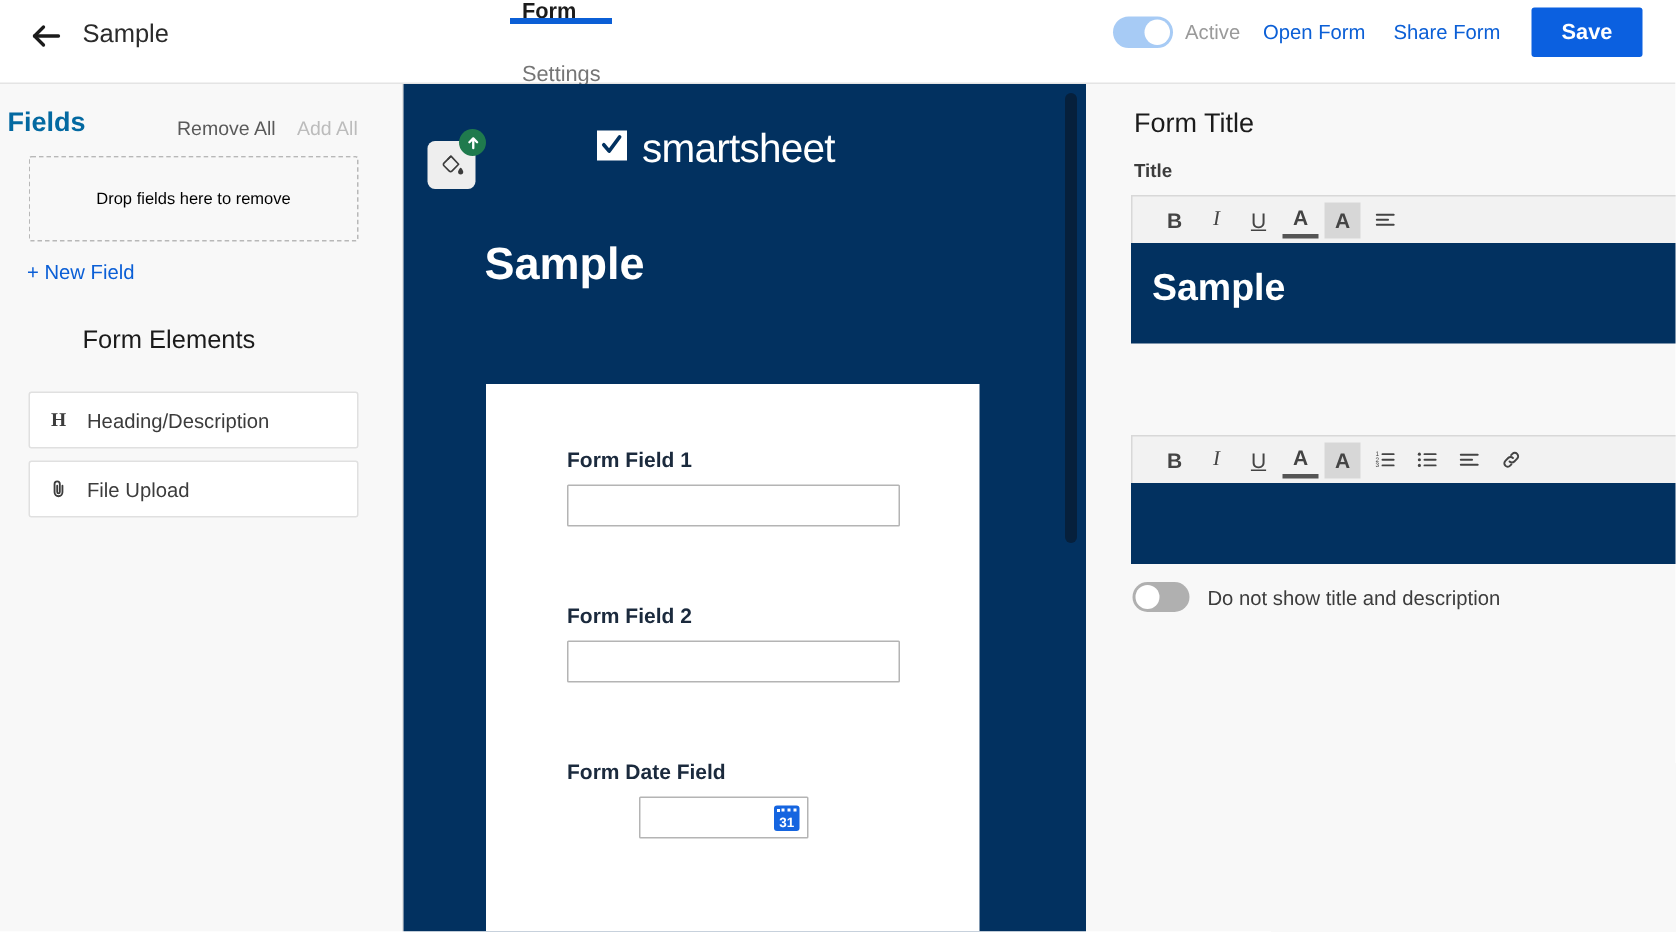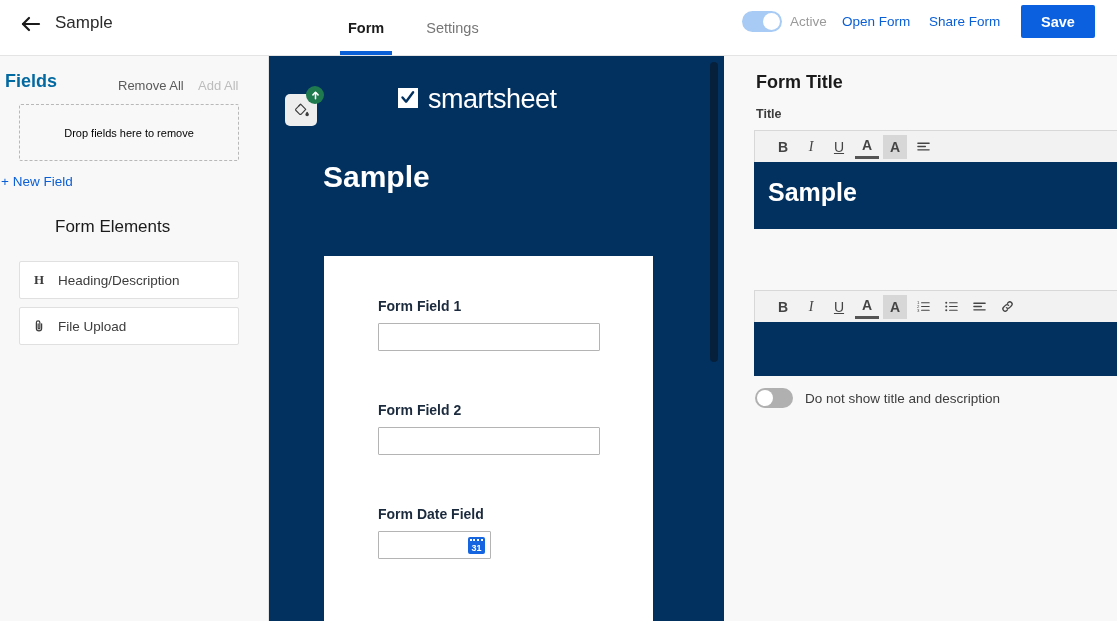--- a/index.html
+++ b/index.html
@@ -17,21 +17,21 @@
     background: #ffffff; border-bottom: 1px solid #e4e4e4;
   }
   .back-icon {
     position: absolute; left: 19px; top: 12px; width: 24px; height: 24px;
     cursor: pointer;
   }
   .doc-title {
     position: absolute; left: 55px; top: 11px;
     font-size: 17px; color: #2b2b2b; line-height: 24px;
   }
-  .tabs { position: absolute; left: 340px; top: 0; height: 55px; display: flex; gap: 26px; }
+  .tabs { position: absolute; left: 340px; top: 0; height: 55px; display: flex; gap: 26px; flex-direction: column; }
   .tab {
     position: relative; height: 55px; display: flex; align-items: center;
     padding: 0 8px; font-size: 14.5px; color: #767676; cursor: pointer;
   }
   .tab.active { color: #1b1b1b; font-weight: bold; }
   .tab.active::after {
     content: ""; position: absolute; left: 0; right: 0; bottom: 0;
     height: 4px; background: #0b5fd6;
   }
 
@@ -75,21 +75,21 @@
   }
   #remove-all { left: 118px; color: #5a5a5a; text-align: right; }
   #add-all { left: 198px; color: #bcbcbc; }
   .dropzone {
     position: absolute; left: 19px; top: 48px; width: 220px; height: 57px;
     border: 1px dashed #b8b8b8; border-radius: 2px;
     display: flex; align-items: center; justify-content: center;
     font-size: 11px; color: #000000;
   }
   .new-field {
-    position: absolute; left: 1px; top: 118px;
+    position: absolute; left: 18px; top: 118px;
     font-size: 13.5px; color: #0b5fd6; cursor: pointer;
   }
   .side-h2 {
     position: absolute; left: 19px; top: 161px;
     font-size: 17px; font-weight: normal; color: #1b1b1b; margin-left: 36px;
   }
   .el-list { position: absolute; left: 19px; top: 205px; width: 220px; }
   .el-item {
     position: relative; width: 220px; height: 38px; margin-bottom: 8px;
     background: #ffffff; border: 1px solid #e0e0e0; border-radius: 2px;
@@ -132,40 +132,40 @@
     background: #ffffff;
   }
   .fld { position: absolute; left: 54px; }
   .fld-label {
     font-size: 14px; font-weight: bold; color: #1b2a3d; margin-bottom: 9px;
   }
   .fld-input {
     height: 28px; border: 1px solid #b4b4b4; background: #ffffff; border-radius: 1px;
   }
   .fld-input.wide { width: 222px; }
-  .fld-input.date { width: 113px; position: relative; }
+  .fld-input.date { width: 113px; position: relative; margin-left: 48px; }
   .cal-ico {
     position: absolute; right: 5px; top: 5px; width: 17px; height: 17px;
     background: #1565e0; border-radius: 2px;
     display: flex; align-items: flex-end; justify-content: center;
     font-size: 9px; color: #ffffff; font-weight: bold; line-height: 11px;
   }
   .cal-ico::before {
     content: ""; position: absolute; left: 2px; top: 2px; right: 2px;
     height: 3px; border-top: 2px dotted #ffffff;
   }
 
   
   .rightpanel {
     position: absolute; left: 724px; top: 56px; width: 393px; height: 565px;
     background: #f8f8f8;
   }
   .rp-h1 {
     position: absolute; left: 32px; top: 16px;
-    font-size: 18px; font-weight: bold; color: #1b1b1b;
+    font-size: 18px; font-weight: normal; color: #1b1b1b;
   }
   .rp-sub {
     position: absolute; left: 32px; top: 51px;
     font-size: 12.5px; font-weight: bold; color: #3c3c3c;
   }
   .editor { position: absolute; left: 30px; width: 400px; }
   .editor-toolbar {
     height: 32px; background: #f2f2f2; border: 1px solid #d8d8d8; border-bottom: none;
     display: flex; align-items: center; gap: 4px; padding-left: 16px;
   }

